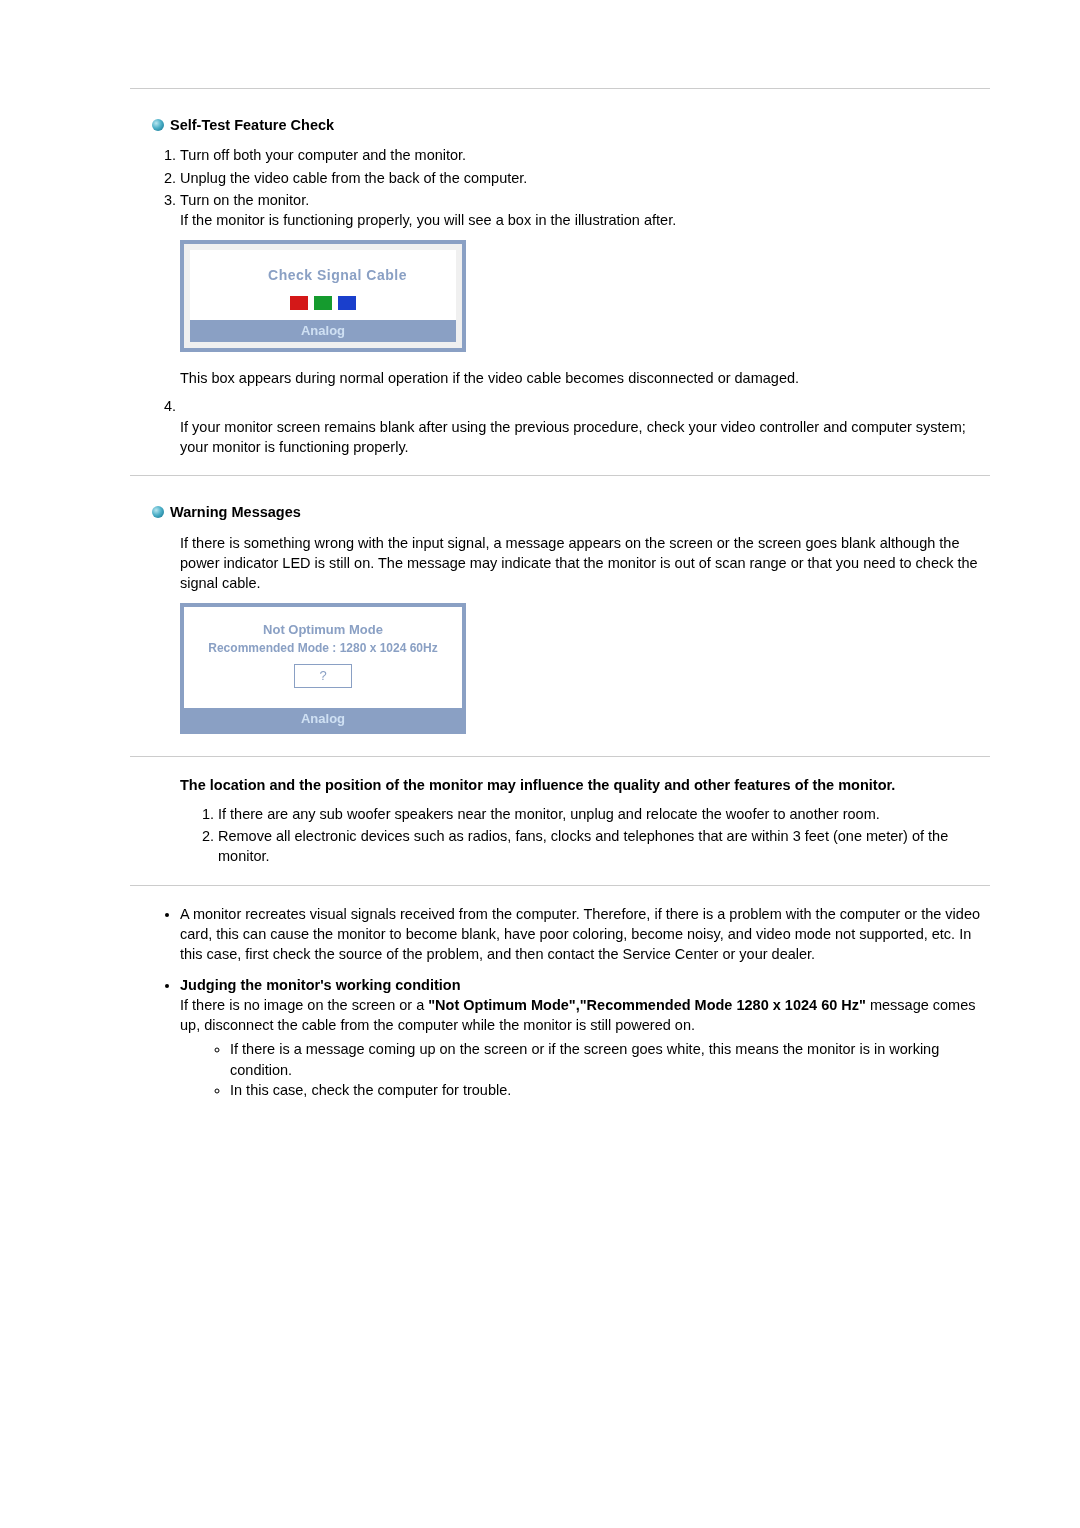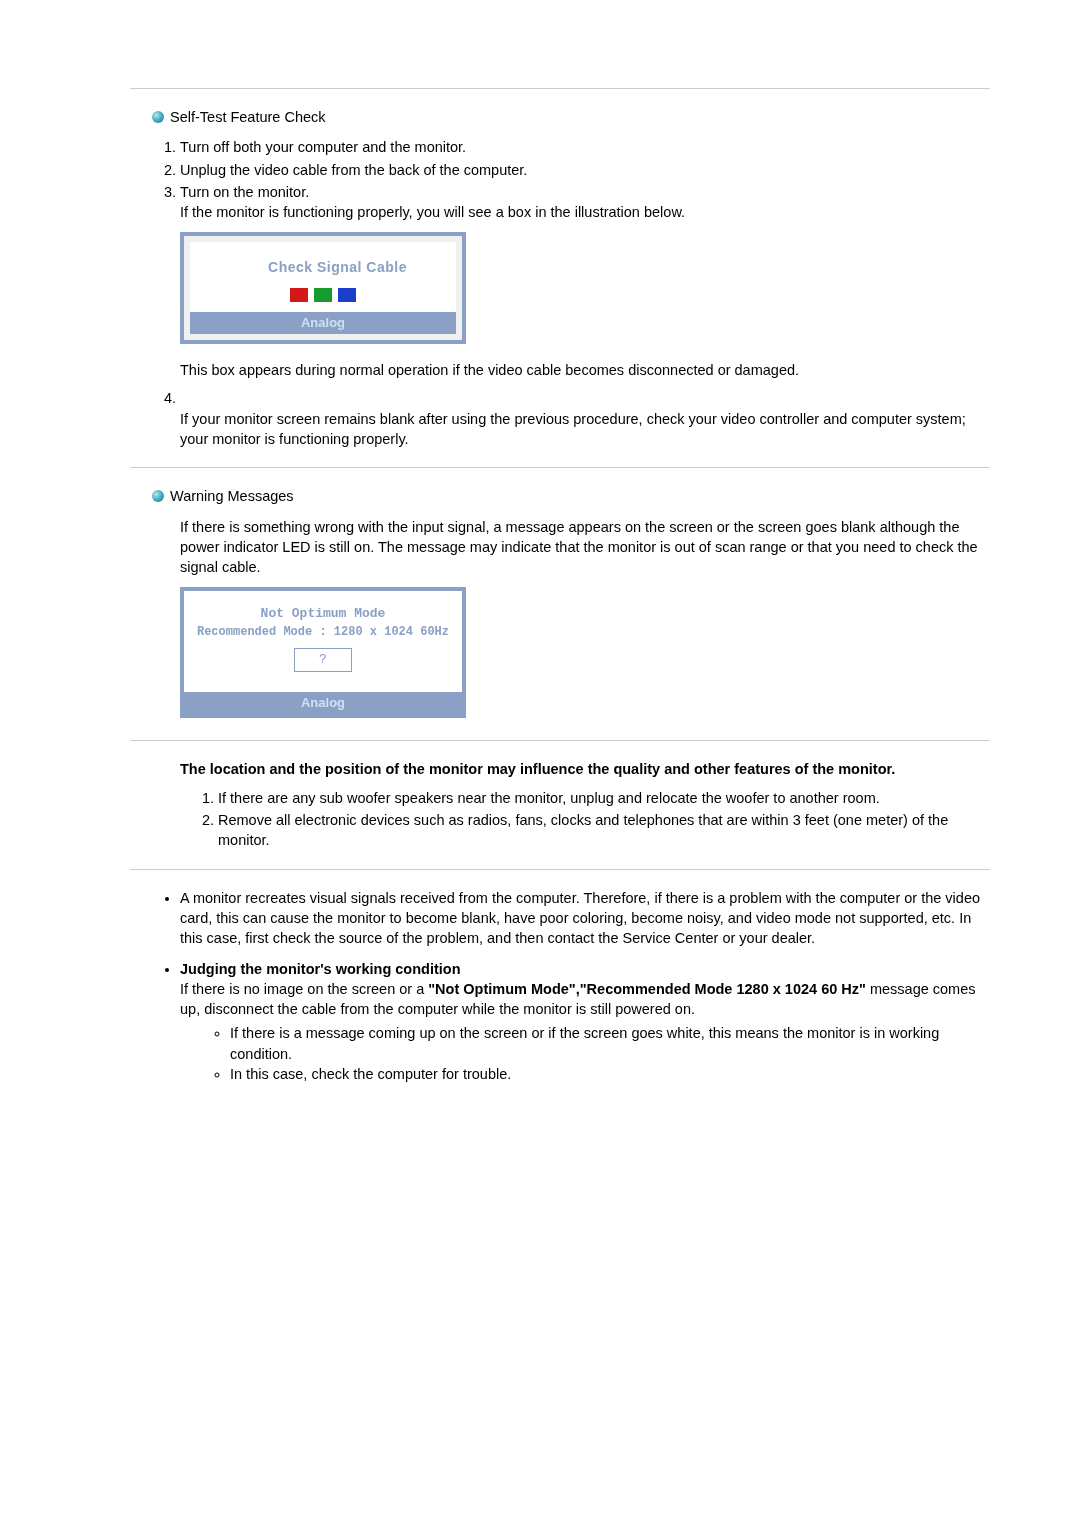--- a/index.html
+++ b/index.html
@@ -17,22 +17,22 @@
     padding: 70px 40px 40px 80px;
   }
   hr.section-rule {
     border: none;
     border-top: 1px solid #ccc;
     margin: 18px 0 18px 0;
   }
   .bullet-heading {
     display: flex;
     align-items: center;
-    font-weight: normal;
-    margin: 18px 0 10px 0;
+    font-weight: bold;
+    margin: 26px 0 10px 0;
     padding-left: 22px;
   }
   .bullet-heading .orb {
     width: 12px;
     height: 12px;
     border-radius: 50%;
     background: radial-gradient(circle at 35% 35%, #b8e6f0 0%, #4db0c8 45%, #0b6d8a 100%);
     margin-right: 6px;
     flex-shrink: 0;
   }
@@ -59,21 +59,21 @@
     background:#8aa0c4; color:#cfe0f3; text-align:center; font-weight:bold; font-size:13px; line-height:22px; height:22px;
     margin: 0 6px 6px 6px;
   }
   .monitor-img2 {
     width: 278px;
     margin: 10px 0 0 0;
     border: 4px solid #8aa0c4;
     background:#fff;
   }
   .monitor-img2 .txtline{ text-align:center; color:#8aa0c4; font-weight:bold; font-size:13px; }
-  .monitor-img2 .top { padding: 14px 6px 4px 6px; font-family: Liberation Mono, monospace; }
+  .monitor-img2 .top { padding: 14px 6px 4px 6px; }
   .monitor-img2 .qbox { width:56px; height:22px; border:1.5px solid #8aa0c4; margin: 8px auto 2px auto; text-align:center; color:#8aa0c4; font-size:13px; line-height:22px; }
   .monitor-img2 .analog-bar2 { background:#8aa0c4; color:#cfe0f3; text-align:center; font-weight:bold; font-size:13px; line-height:22px; height:22px; margin:14px 0 0 0;}
   .para { margin: 8px 0; }
   ol.env { margin: 8px 0 8px 0; padding-left: 38px; }
   ol.env li { margin-bottom: 2px; }
   ul.dots { margin: 8px 0; padding-left: 22px; list-style-type: disc; }
   ul.dots > li { margin-bottom: 10px; }
   ul.circ { margin: 4px 0 4px 30px; padding-left: 20px; list-style-type: circle; }
   .bold { font-weight: bold; }
 </style>
@@ -87,21 +87,21 @@
   <div class="bullet-heading">
     <span class="orb"></span>
     <span>Self-Test Feature Check</span>
   </div>
 
   <ol class="steps">
     <li><span>Turn off both your computer and the monitor.</span></li>
     <li><span>Unplug the video cable from the back of the computer.</span></li>
     <li>
       <span>Turn on the monitor.</span><br>
-      <span>If the monitor is functioning properly, you will see a box in the illustration below.</span>
+      <span>If the monitor is functioning properly, you will see a box in the illustration after.</span>
 
       <div class="monitor-img1">
         <div class="inner1">
           <div class="signal-text">Check Signal Cable</div>
           <div class="rgb-row">
             <span class="sq-r"></span>
             <span class="sq-g"></span>
             <span class="sq-b"></span>
           </div>
         </div>

